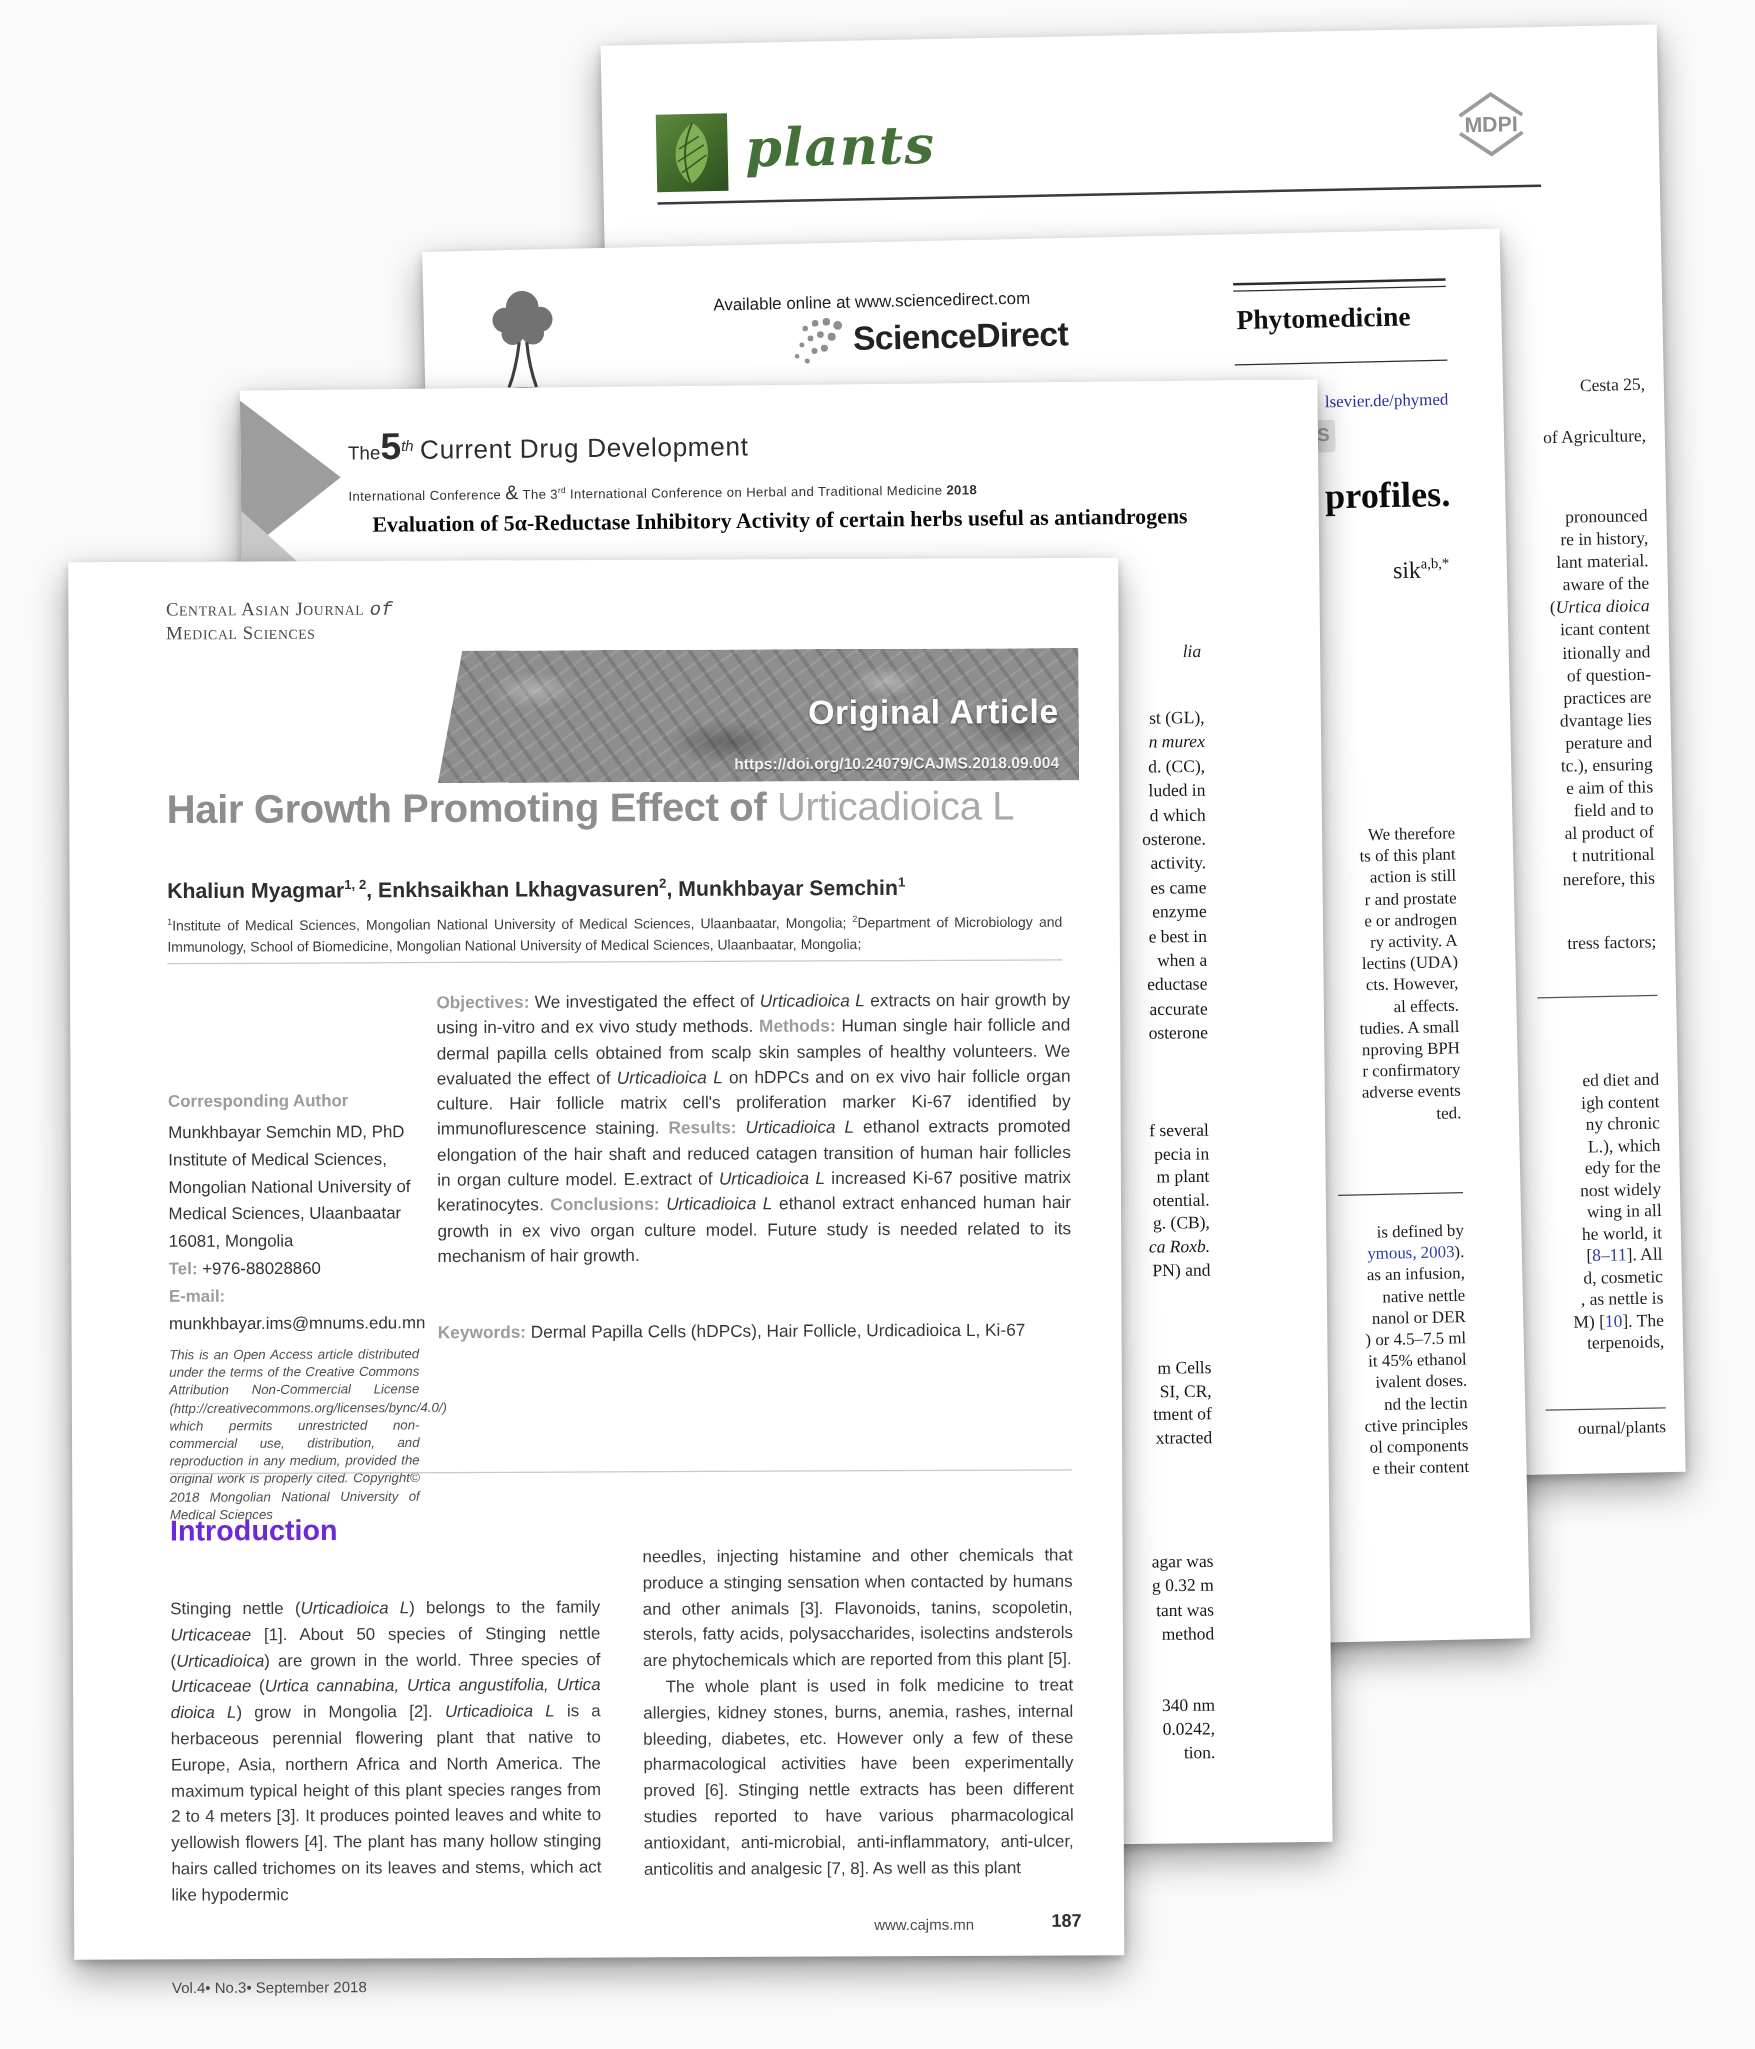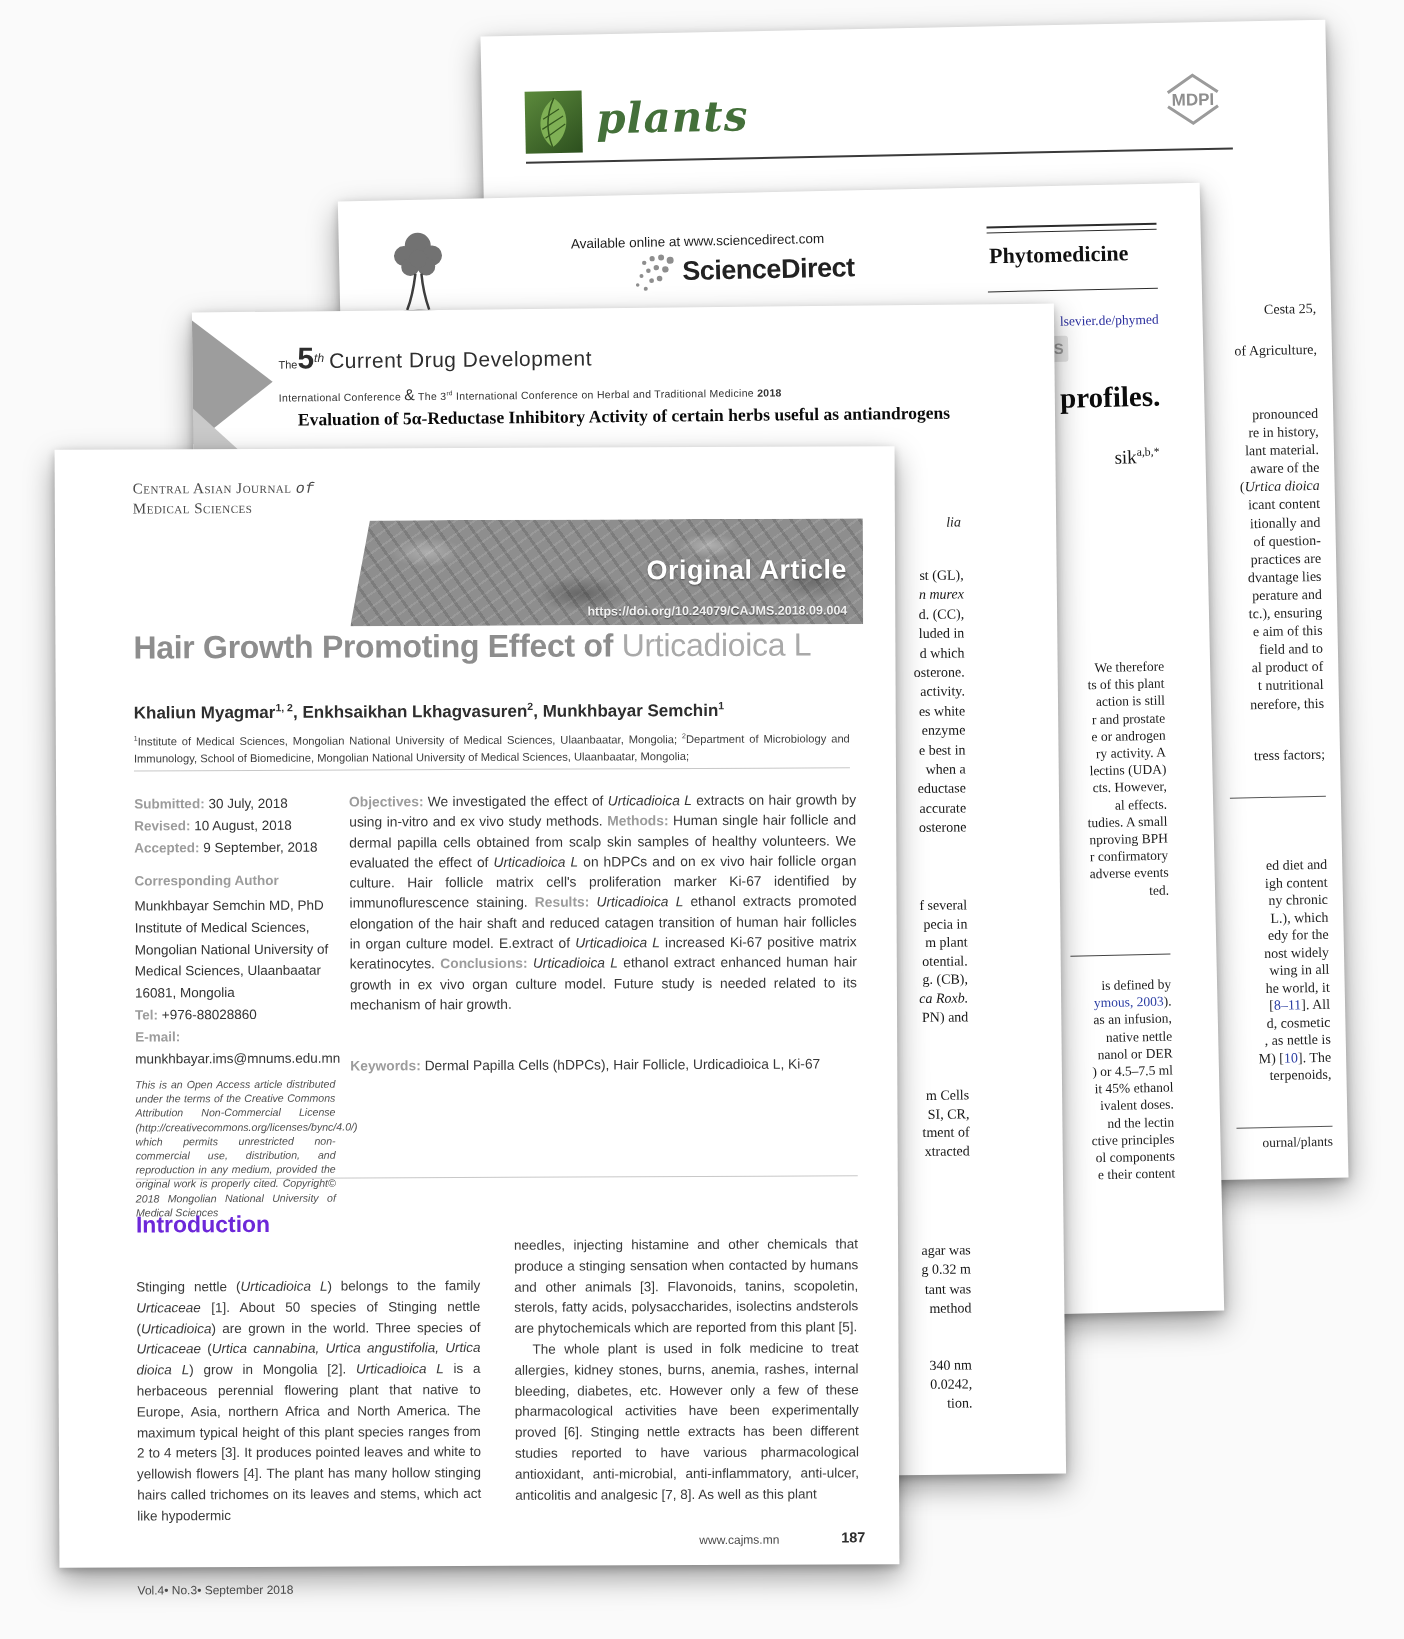--- a/index.html
+++ b/index.html
@@ -43,21 +43,21 @@
   .phyfrag{position:absolute;right:46px;text-align:right;font-size:13.5px;color:#1b1b1b;line-height:17.2px;}
   #phyfrag-g1{top:474px;}
   #phy-frag-hr{position:absolute;right:46px;top:770px;width:100px;border-top:1.2px solid #444;}
   #phyfrag-g2{top:792px;}
 
   
   #pg-conf{left:198px;top:308px;width:862px;height:1170px;transform:rotate(-0.6deg);z-index:3;}
   .tri1{position:absolute;left:0;top:8px;width:0;height:0;border-left:80px solid #9d9d9d;border-top:62px solid transparent;border-bottom:62px solid transparent;}
   .tri2{position:absolute;left:0;top:96px;width:0;height:0;border-left:54px solid #c9c9c9;border-top:50px solid transparent;border-bottom:50px solid transparent;}
   #conf-brand{position:absolute;left:86px;top:30px;font-family:"Liberation Sans",sans-serif;color:#2d2d2d;}
-  .cb-the{font-size:11px;} .cb-num{font-size:30px;font-weight:bold;} .cb-ord{font-size:12px;vertical-align:super;font-style:italic;} .cb-name{font-size:21px;letter-spacing:.5px;margin-left:5px;}
+  .cb-the{font-size:15px;} .cb-num{font-size:30px;font-weight:bold;} .cb-ord{font-size:12px;vertical-align:super;font-style:italic;} .cb-name{font-size:21px;letter-spacing:.5px;margin-left:5px;}
   #conf-subline{position:absolute;left:86px;top:76px;font-family:"Liberation Sans",sans-serif;font-size:10.5px;color:#333;letter-spacing:.3px;}
   #conf-title{position:absolute;left:40px;top:98px;width:782px;text-align:center;font-family:"Liberation Serif",serif;font-size:17.5px;font-weight:bold;color:#0a0a0a;}
   #conf-affil-frag{position:absolute;left:752px;top:210px;font-family:"Liberation Serif",serif;font-style:italic;font-size:14px;color:#222;}
   .confrag{position:absolute;right:93px;text-align:right;font-family:"Liberation Serif",serif;font-size:14px;color:#161616;}
   #confrag-g1{top:261px;line-height:19.4px;}
   #confrag-g2{top:592px;line-height:18.6px;}
   #confrag-g3{top:782px;line-height:18.6px;}
   #confrag-g4{top:936px;line-height:19.4px;}
   #confrag-g5{top:1051px;line-height:19px;}
 
@@ -245,21 +245,21 @@
     <div id="conf-title">Evaluation of 5α-Reductase Inhibitory Activity of certain herbs useful as antiandrogens</div>
     <div id="conf-affil-frag">lia</div>
     <div class="confrag" id="confrag-g1">
         <div>st (GL),</div>
         <div><span class="it">n murex</span></div>
         <div>d. (CC),</div>
         <div>luded in</div>
         <div>d which</div>
         <div>osterone.</div>
         <div>activity.</div>
-        <div>es white</div>
+        <div>es came</div>
         <div>enzyme</div>
         <div>e best in</div>
         <div>when a</div>
         <div>eductase</div>
         <div>accurate</div>
         <div>osterone</div>
       </div>
     <div class="confrag" id="confrag-g2">
         <div>f several</div>
         <div>pecia in</div>
@@ -297,25 +297,20 @@
       <div id="cj-banner-type">Original Article</div>
       <div id="cj-banner-cite"></div>
       <div id="cj-banner-doi">https://doi.org/10.24079/CAJMS.2018.09.004</div>
     </div>
     <div id="cj-title">
       <span class="cj-title-main">Hair Growth Promoting Effect of </span><span class="cj-title-sp">Urticadioica L</span>
     </div>
     <div id="cj-authors"><span>Khaliun Myagmar</span><span class="sup">1, 2</span><span>, Enkhsaikhan Lkhagvasuren</span><span class="sup">2</span><span>, Munkhbayar Semchin</span><span class="sup">1</span></div>
     <div id="cj-affils"><span class="sup">1</span><span>Institute of Medical Sciences, Mongolian National University of Medical Sciences, Ulaanbaatar, Mongolia; </span><span class="sup">2</span><span>Department of Microbiology and Immunology, School of Biomedicine, Mongolian National University of Medical Sciences, Ulaanbaatar, Mongolia;</span></div>
     <div id="cj-hr1"></div>
-    <div id="cj-dates">
-      <div><span class="lbl">Submitted: </span><span>30 July, 2018</span></div>
-      <div><span class="lbl">Revised: </span><span>10 August, 2018</span></div>
-      <div><span class="lbl">Accepted: </span><span>9 September, 2018</span></div>
-    </div>
     <div id="cj-corr-label">Corresponding Author</div>
     <div id="cj-corr">
         <div>Munkhbayar Semchin MD, PhD</div>
         <div>Institute of Medical Sciences,</div>
         <div>Mongolian National University of</div>
         <div>Medical Sciences, Ulaanbaatar</div>
         <div>16081, Mongolia</div>
         <div><span class="lbl">Tel: </span><span>+976-88028860</span></div>
         <div><span class="lbl">E-mail:</span></div>
         <div>munkhbayar.ims@mnums.edu.mn</div>

